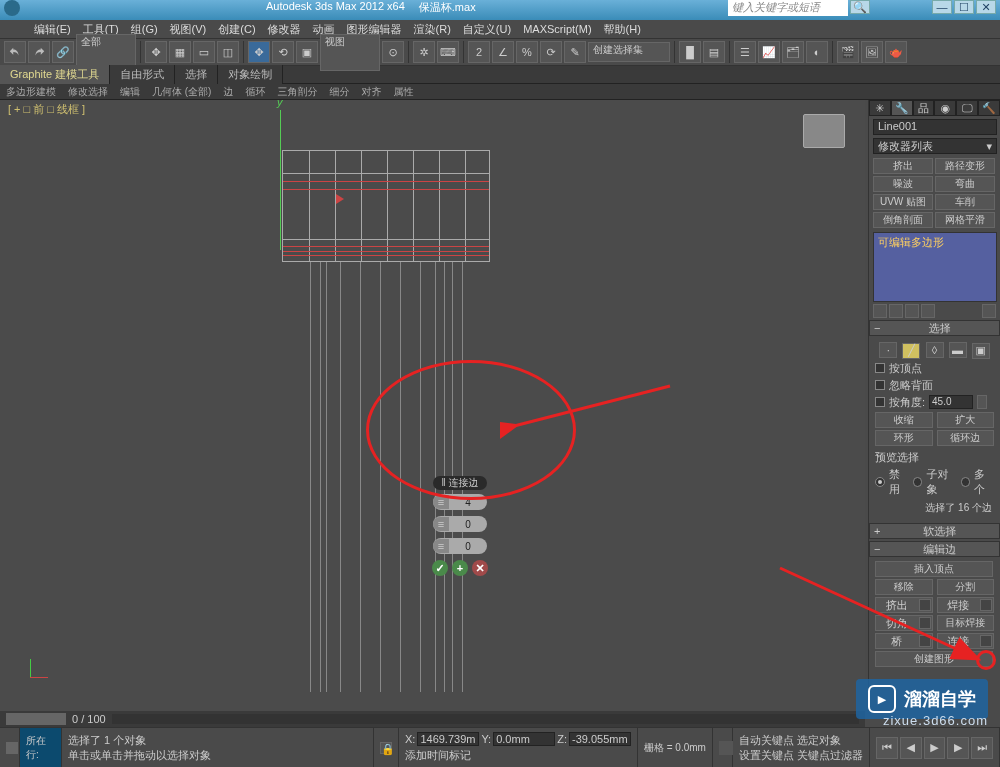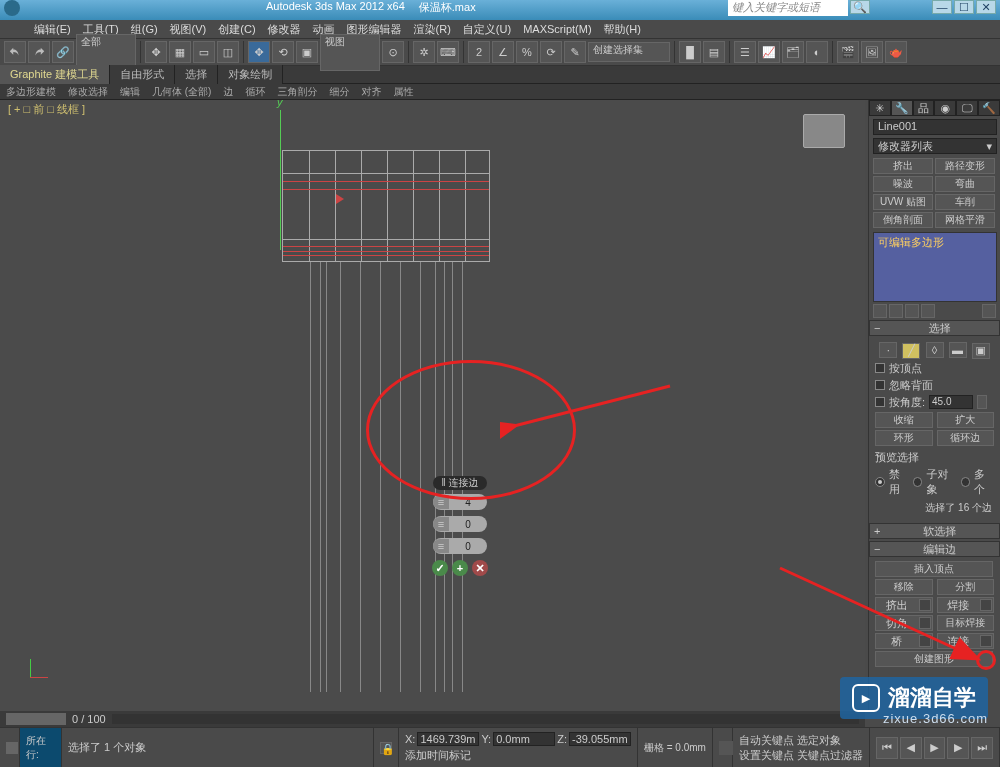--- a/index.html
+++ b/index.html
@@ -100,21 +100,21 @@
 .statusbar .coord { display:flex; align-items:center; gap:2px; }
 .statusbar .cv { width:62px; height:14px; background:#333; border:1px solid #222; padding:0 2px; }
 
 
 .redcircle { position:absolute; border:3px solid #e62222; border-radius:50%; pointer-events:none; }
 .redarrow { position:absolute; pointer-events:none; }
 
 
 .watermark { position:absolute; right:12px; bottom:48px; display:flex; align-items:center; gap:8px; color:#fff; background:rgba(30,100,160,0.85); padding:6px 12px; border-radius:4px; }
 .watermark .logo { width:28px; height:28px; border:2px solid #fff; border-radius:6px; display:flex; align-items:center; justify-content:center; }
-.watermark .txt { font-size:22px; font-weight:bold; }
+.watermark .txt { font-size:18px; font-weight:bold; }
 .watermark .url { position:absolute; right:0; top:34px; color:#cde; font-size:13px; letter-spacing:1px; }
 </style>
 </head>
 <body>
 
 <div class="titlebar">
   <div class="appicon"></div>
   <span style="margin-left:240px">Autodesk 3ds Max  2012  x64</span>
   <span style="margin-left:14px">保温杯.max</span>
   <div class="spacer"></div>
@@ -380,20 +380,21 @@
   <div class="track"></div>
 </div>
 
 <div class="statusbar">
   <div class="cell" style="width:20px">
       <div style="width:12px;height:12px;background:#666"></div>
     </div>
   <div class="cell pink">所在行:</div>
   <div class="cell" style="flex:1">
     <div>选择了 1 个对象</div>
+    <div>单击或单击并拖动以选择对象</div>
   </div>
   <div class="cell">
       <div style="width:12px;height:12px;background:#555;border:1px solid #666">🔒</div>
     </div>
   <div class="cell">
     <div class="coord">X:<div class="cv">1469.739m</div> Y:<div class="cv">0.0mm</div> Z:<div class="cv">-39.055mm</div></div>
     <div style="margin-top:2px">添加时间标记</div>
   </div>
   <div class="cell">栅格 = 0.0mm</div>
   <div class="cell" style="width:20px">

